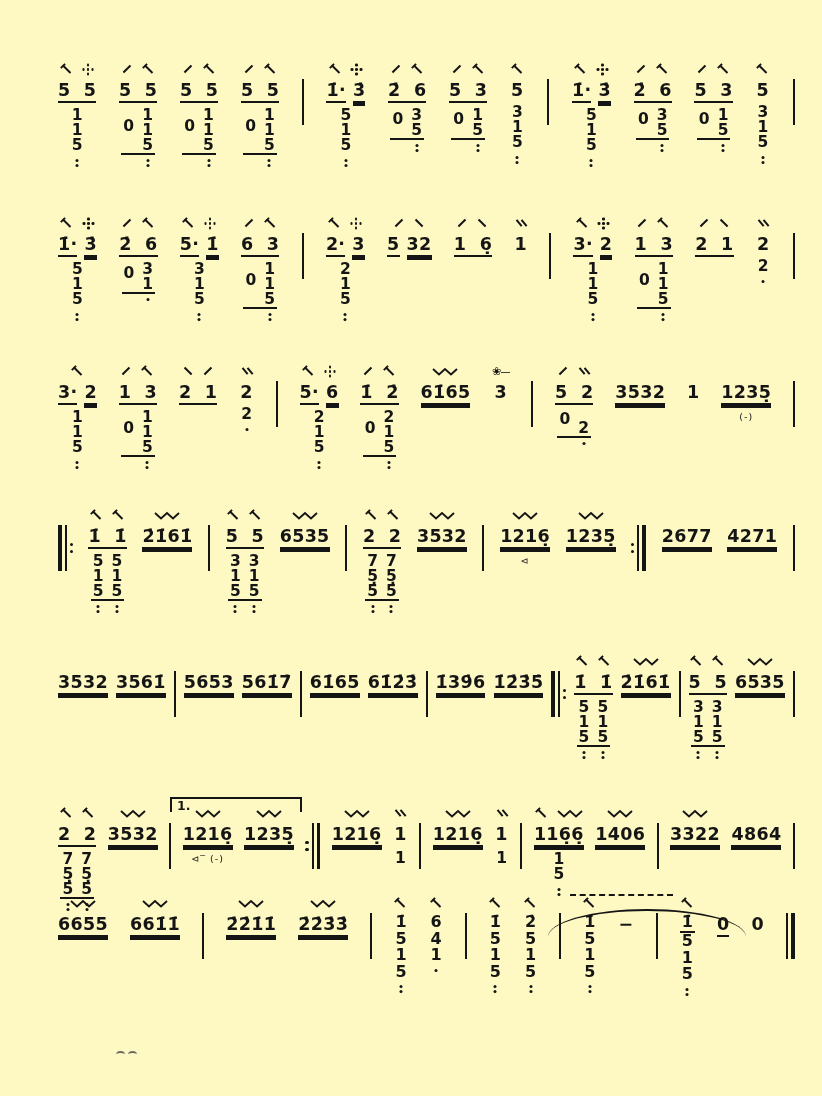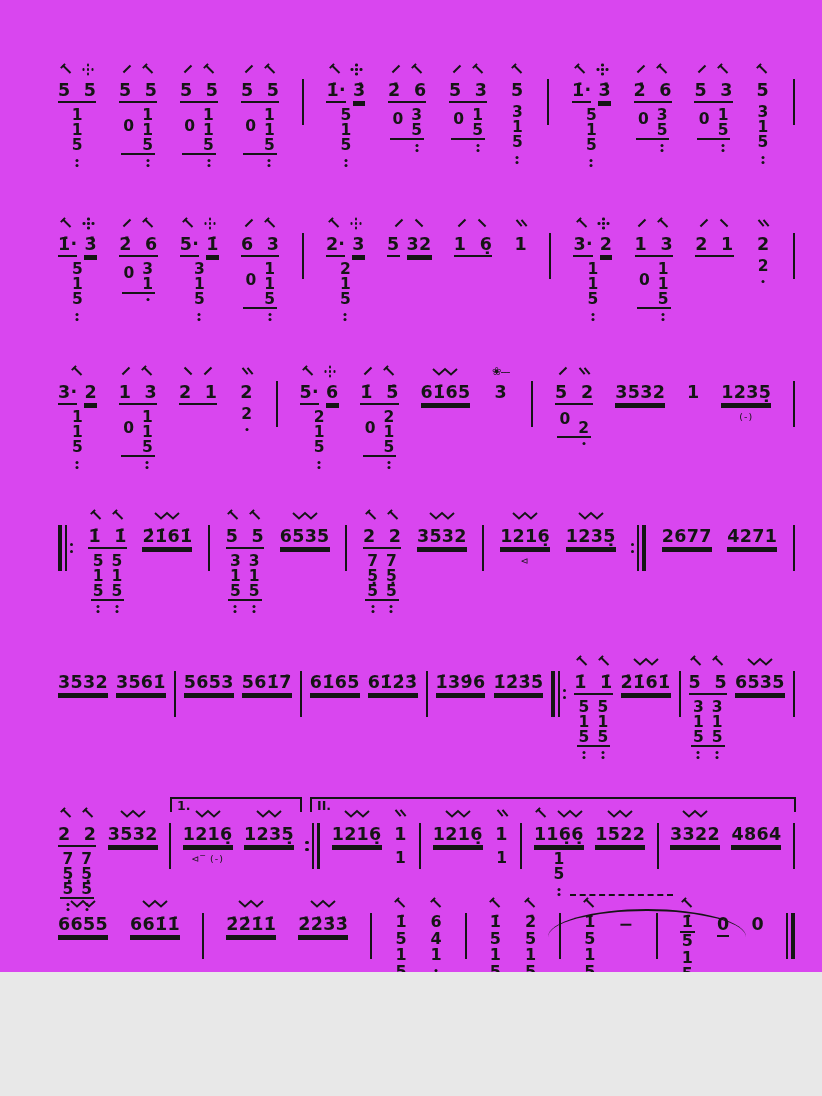--- a/index.html
+++ b/index.html
@@ -1,16 +1,16 @@
 <!DOCTYPE html>
 <html><head>
 <meta charset="utf-8">
 <style>
   html,body{margin:0;padding:0;background:#e8e8e8}
-  .page{position:relative;width:822px;height:972px;background:#d946ef;margin:0 auto;
+  .page{position:relative;width:822px;height:1096px;background:#fef9c3;margin:0 auto;
         font-family:"DejaVu Sans",sans-serif;color:#151515;overflow:hidden}
   .row{position:absolute;left:58px;width:737px;display:flex;justify-content:space-between;align-items:flex-start}
   #r1{top:62px}#r2{top:216px}#r3{top:364px}#r4{top:508px}#r5{top:654px}#r6{top:806px}#r7{top:896px}
 
   
   .cell{display:flex;flex-direction:column;align-items:center}
   .orow{height:15px;margin-bottom:3px;display:flex;gap:9px;align-items:center;justify-content:center}
   .mel{font-size:17.5px;font-weight:700;line-height:20px;word-spacing:7px;letter-spacing:.3px;white-space:nowrap}
   .mp{display:inline-block}
   .mp+.mp{margin-left:7px}
@@ -612,21 +612,21 @@
               </div>
             </div>
           </div>
         </div>
       </div>
       <div class="cell">
         <div class="orow">
           <span class="o-sl"></span>
           <span class="o-tk"></span>
         </div>
-        <div class="mel u1">1̇ 5̇</div>
+        <div class="mel u1">1̇ 2̇</div>
         <div class="low">
           <div class="lrow lu">
             <span class="z0">0</span>
             <div class="lc">
               <span>2</span>
               <span>1</span>
               <span>5</span>
               <div class="dots">
                 <div class="dot"></div>
                 <div class="dot"></div>
@@ -997,23 +997,20 @@
         <div class="mel u1 u2">6535</div>
       </div>
       <div class="bnode">
         <div class="bl"></div>
       </div>
     </div>
   <div class="row" id="r6">
     <div class="volta v1">
         <span>1.</span>
       </div>
-    <div class="volta v2">
-        <span>II.</span>
-      </div>
   <div class="cell">
         <div class="orow">
           <span class="o-tk"></span>
           <span class="o-tk"></span>
         </div>
         <div class="mel u1">2 2</div>
         <div class="low">
           <div class="lrow lu">
             <div class="lc">
               <span>7</span>
@@ -1150,21 +1147,21 @@
         </div>
       </div>
       <div class="cell">
         <div class="orow">
           <span class="o-zz">
             <svg width="26" height="9" viewBox="0 0 26 9">
               <polyline points="1,2 7,7.5 13,2 19,7.5 25,2" fill="none" stroke="#151515" stroke-width="1.9"></polyline>
             </svg>
           </span>
         </div>
-        <div class="mel u1 u2">1522</div>
+        <div class="mel u1 u2">1406</div>
       </div>
       <div class="bnode">
         <div class="bl"></div>
       </div>
       <div class="cell">
         <div class="orow">
           <span class="o-zz">
             <svg width="26" height="9" viewBox="0 0 26 9">
               <polyline points="1,2 7,7.5 13,2 19,7.5 25,2" fill="none" stroke="#151515" stroke-width="1.9"></polyline>
             </svg>

